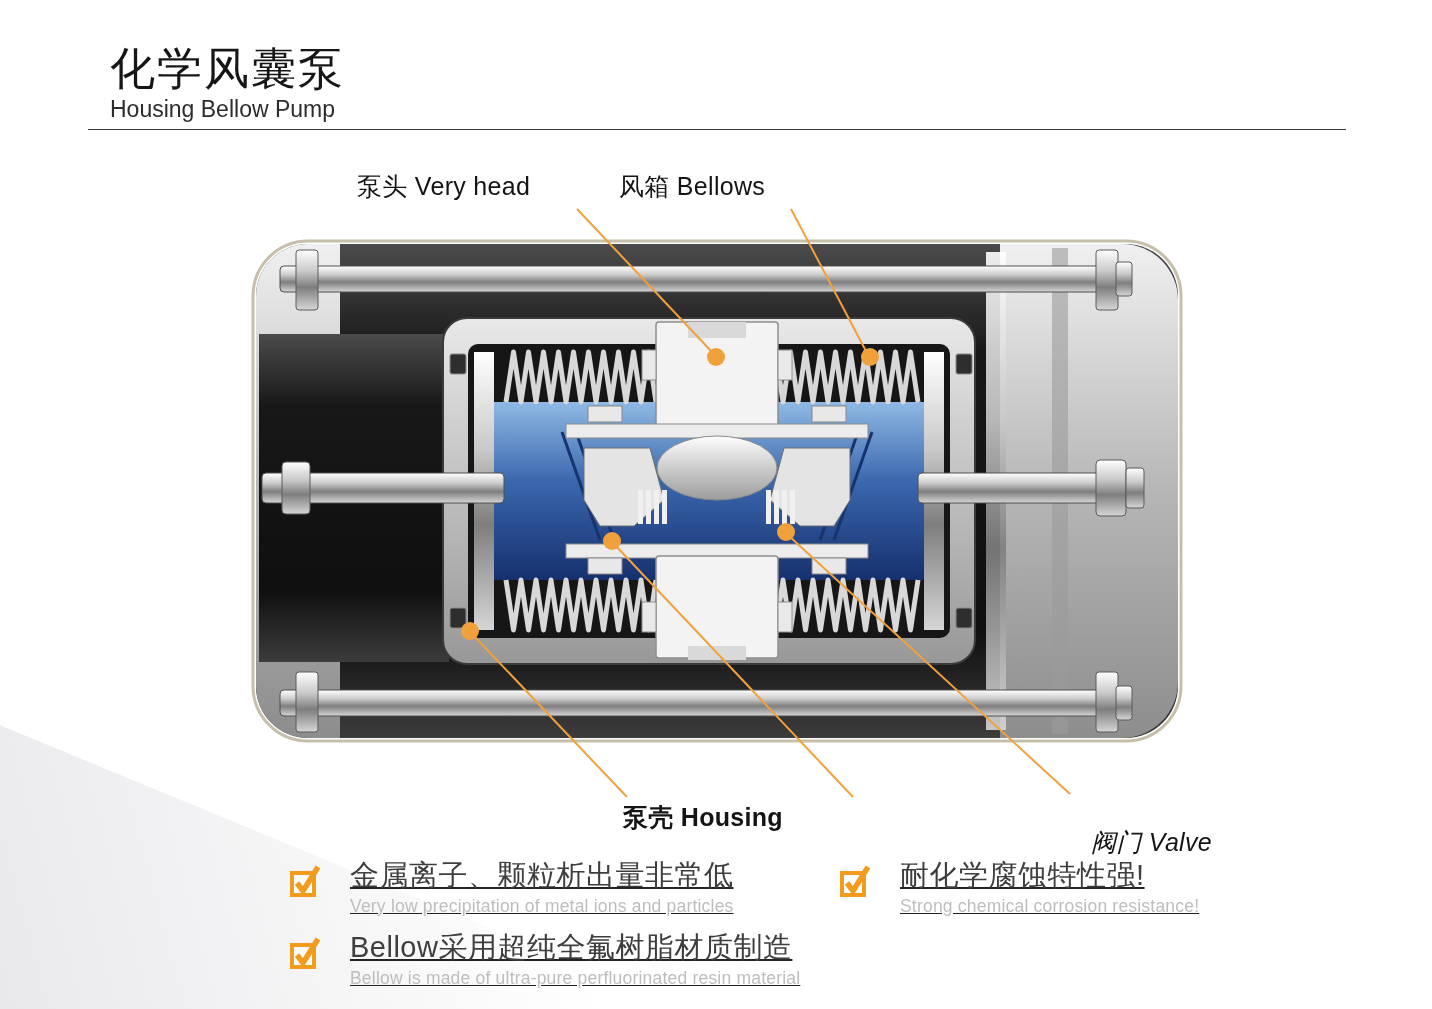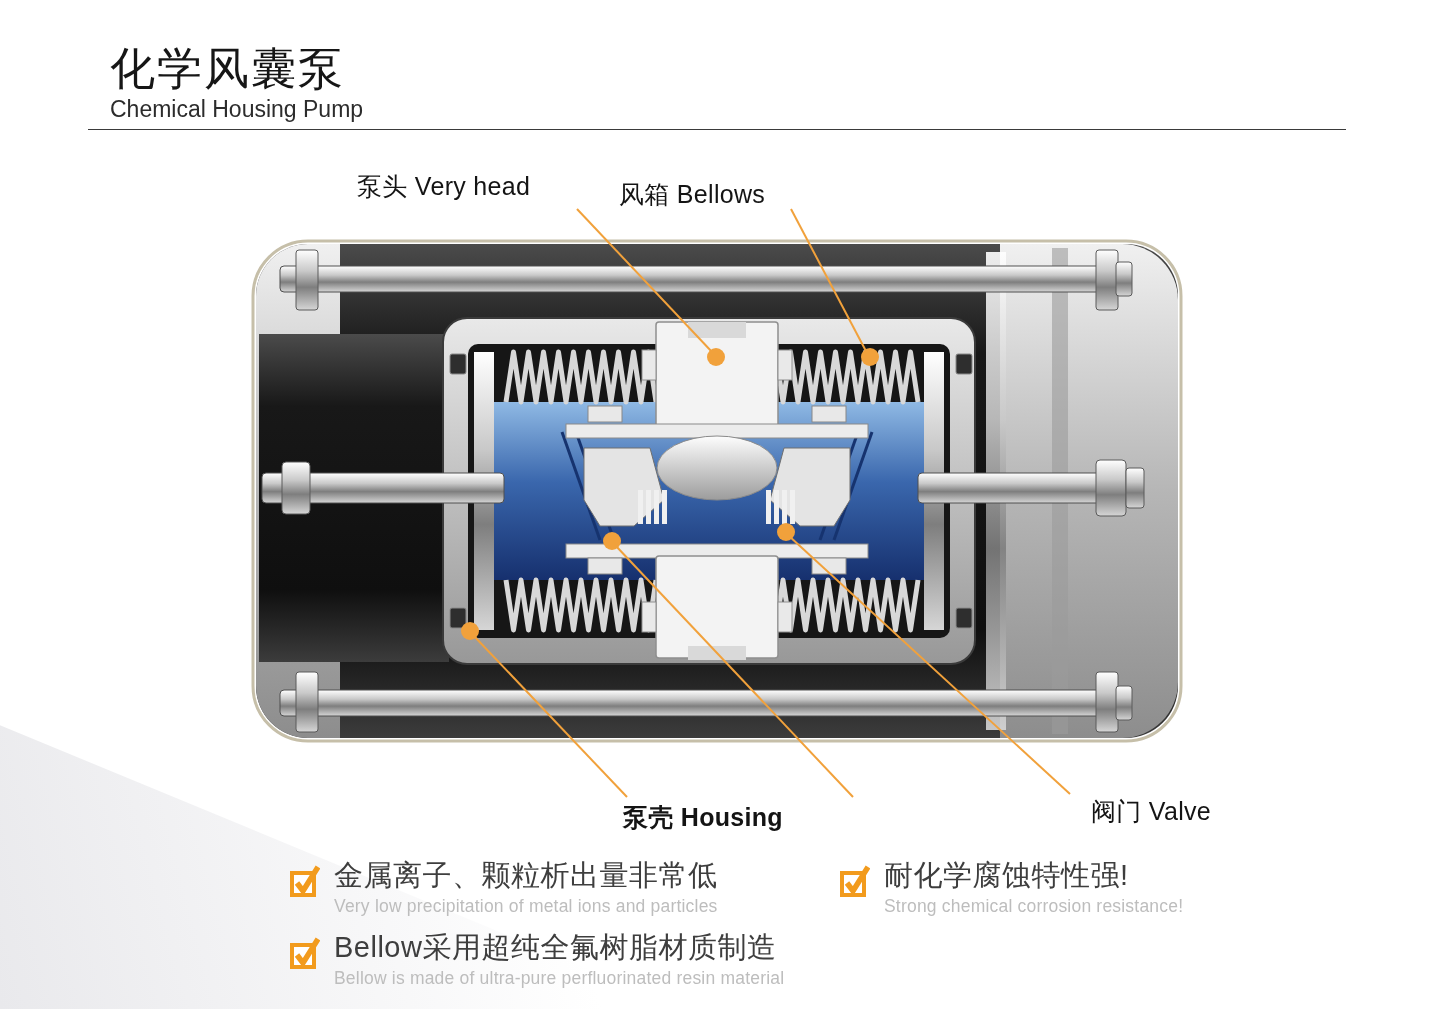--- a/index.html
+++ b/index.html
@@ -19,35 +19,35 @@
   
   .header{position:absolute;left:88px;top:42px;display:flex;align-items:baseline;flex-direction:column;}
   .header h1{margin:0;font-size:45px;font-weight:500;color:#161616;letter-spacing:2px;line-height:1.2;}
   .header .sub{font-size:23px;color:#2c2c2c;margin-left:22px;font-weight:400;}
   .divider{position:absolute;left:88px;top:129px;width:1258px;height:1px;background:#3a3a3a;}
   
   .dlabel{position:absolute;font-size:25px;font-weight:500;color:#141414;letter-spacing:.3px;white-space:nowrap;}
   
   .pump-svg{position:absolute;left:0;top:0;width:1432px;height:1009px;}
   
-  .feature{position:absolute;display:flex;align-items:flex-start;gap:14px;}
+  .feature{position:absolute;display:flex;align-items:flex-start;gap:30px;text-decoration:underline;}
   .feature .check-icon{flex:0 0 auto;margin-top:5px;}
   .feature .zh{font-size:29px;color:#3e3e3e;letter-spacing:.5px;line-height:1.2;}
   .feature .en{font-size:17.5px;color:#bdbdbd;margin-top:3px;letter-spacing:.2px;text-align:right;}
 </style>
 </head>
 <body>
 
 <div class="page">
 
   <div class="bg-shade"></div>
 
   <div class="header">
     <h1>化学风囊泵</h1>
-    <span class="sub">Chemical Housing Pump</span>
+    <span class="sub">Housing Bellow Pump</span>
   </div>
   <div class="divider"></div>
 
   <svg class="pump-svg" viewBox="0 0 1432 1009">
     <defs>
       <linearGradient id="gBody" x1="0" y1="0" x2="0" y2="1">
         <stop offset="0" stop-color="#4b4b4b"></stop>
           <stop offset="0.22" stop-color="#181818"></stop>
         <stop offset="0.78" stop-color="#0f0f0f"></stop>
           <stop offset="1" stop-color="#3c3c3c"></stop>
@@ -184,23 +184,23 @@
       <line x1="789" y1="536" x2="1070" y2="794" stroke="#F1A13B" stroke-width="2"></line>
       <circle cx="716" cy="357" r="9" fill="#F1A13B"></circle>
       <circle cx="870" cy="357" r="9" fill="#F1A13B"></circle>
       <circle cx="470" cy="631" r="9" fill="#F1A13B"></circle>
       <circle cx="612" cy="541" r="9" fill="#F1A13B"></circle>
       <circle cx="786" cy="532" r="9" fill="#F1A13B"></circle>
     </g>
   </svg>
 
   <div class="dlabel" style="left:357px;top:170px;">泵头 Very head</div>
-  <div class="dlabel" style="left:619px;top:170px;margin-top:8px;">风箱 Bellows</div>
+  <div class="dlabel" style="left:619px;top:170px;">风箱 Bellows</div>
   <div class="dlabel" style="left:623px;top:801px;font-weight:bold;">泵壳 Housing</div>
-  <div class="dlabel" style="left:1091px;top:795px;">阀门 Valve</div>
+  <div class="dlabel" style="left:1091px;top:826px;font-style:italic;">阀门 Valve</div>
 
   <div class="feature" style="left:290px;top:858px;">
     <svg class="check-icon" width="30" height="34" viewBox="0 0 30 34">
       <rect x="2" y="10" width="22" height="22" fill="#ffffff" stroke="#F29B1D" stroke-width="4"></rect>
       <path d="M7 20 L13 28 L28 4" fill="none" stroke="#F29B1D" stroke-width="5.5"></path>
     </svg>
     <div class="ftext">
       <div class="zh">金属离子、颗粒析出量非常低</div>
       <div class="en">Very low precipitation of metal ions and particles</div>
     </div>

